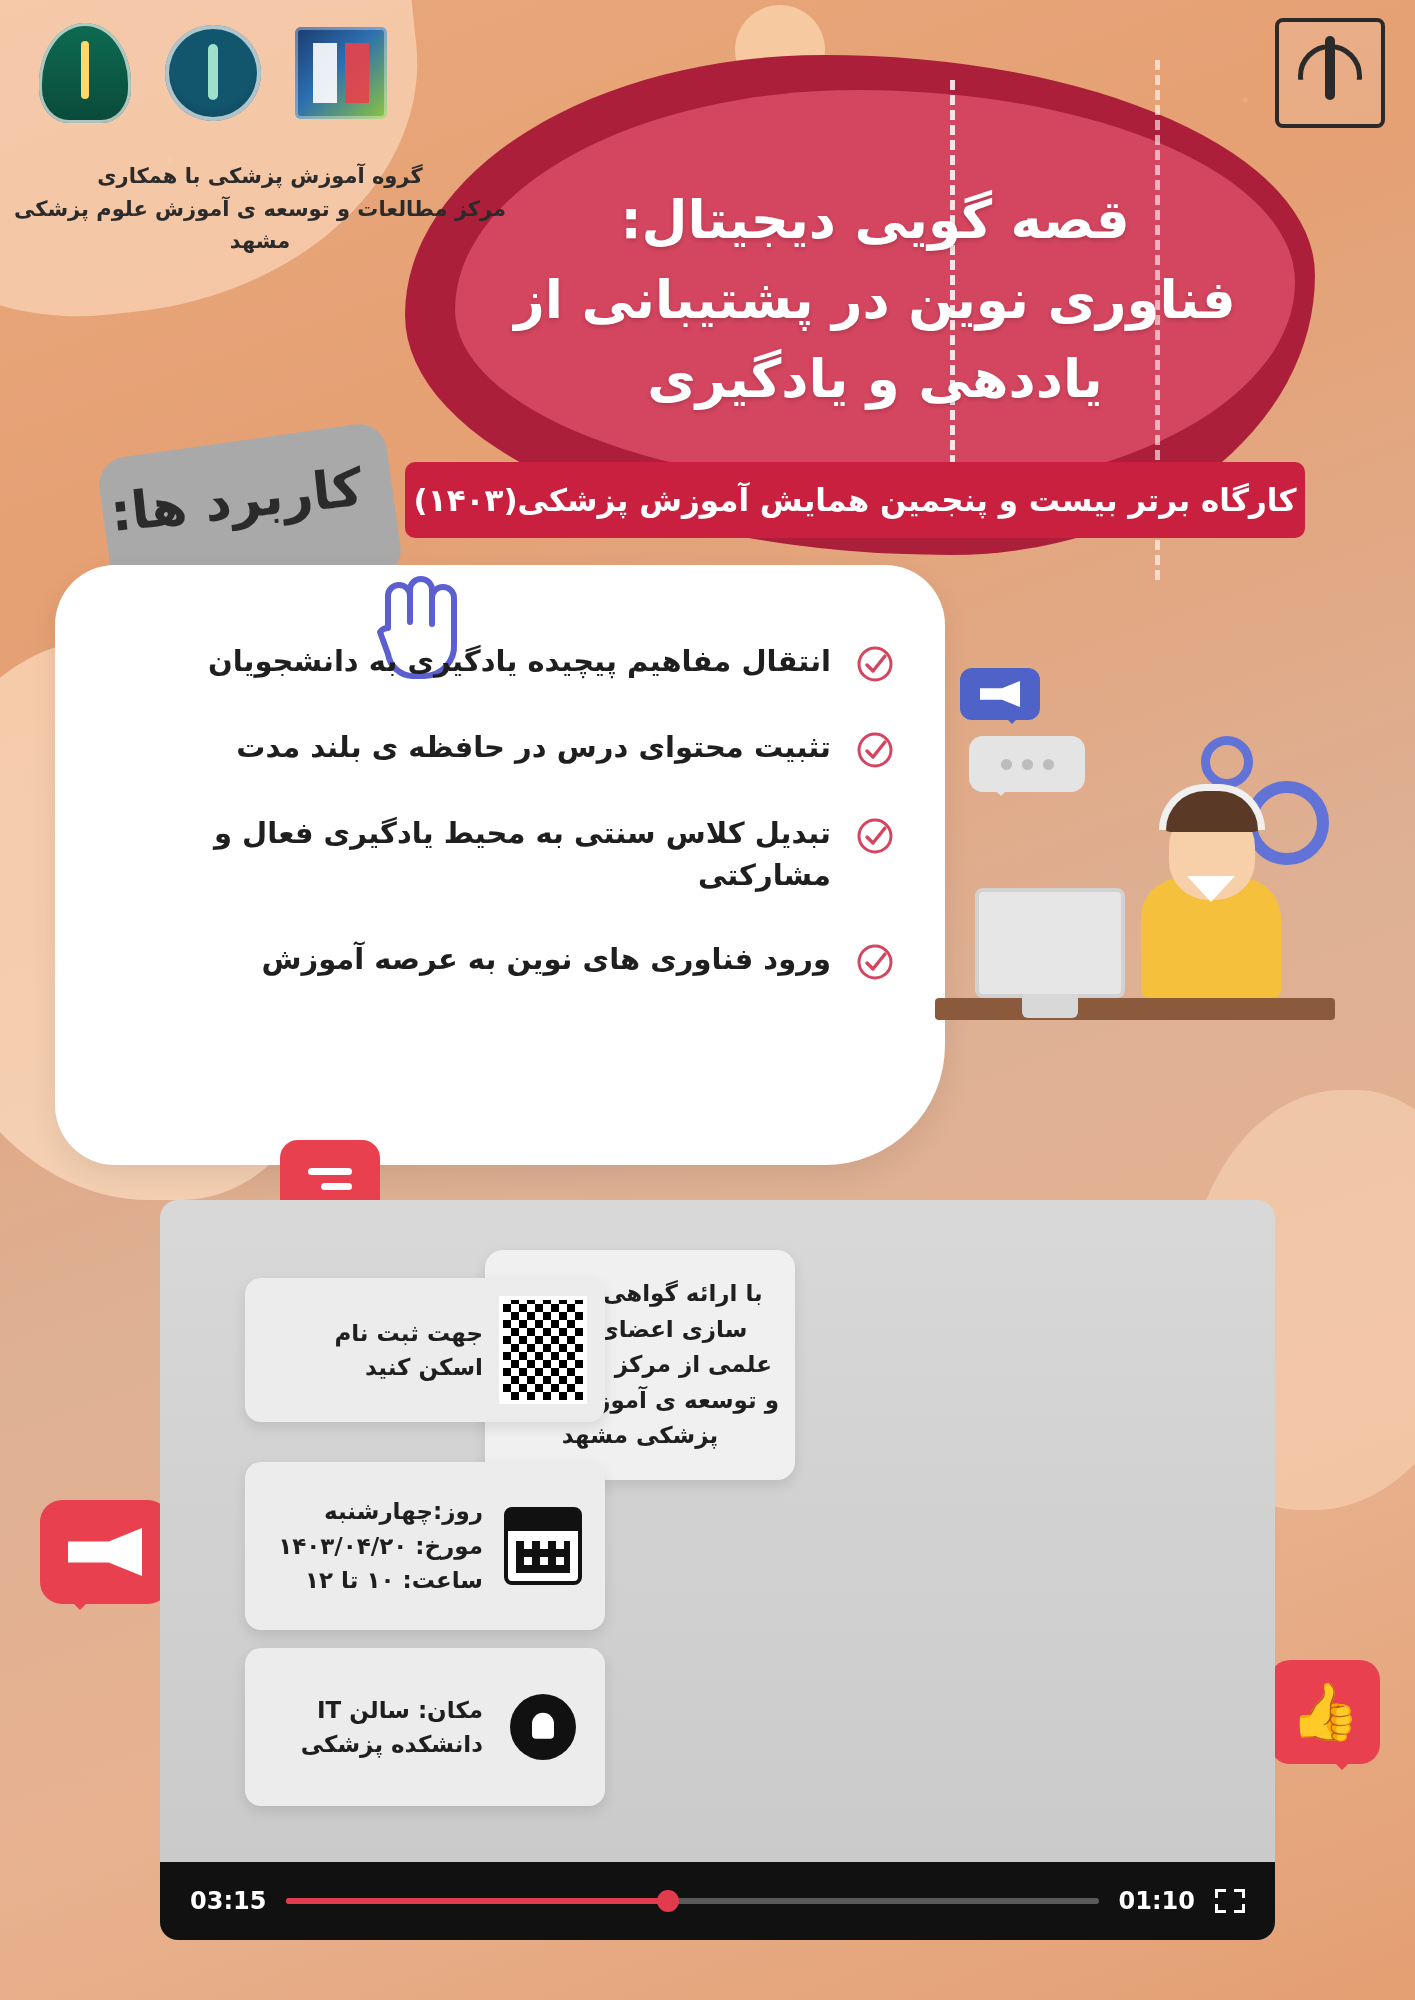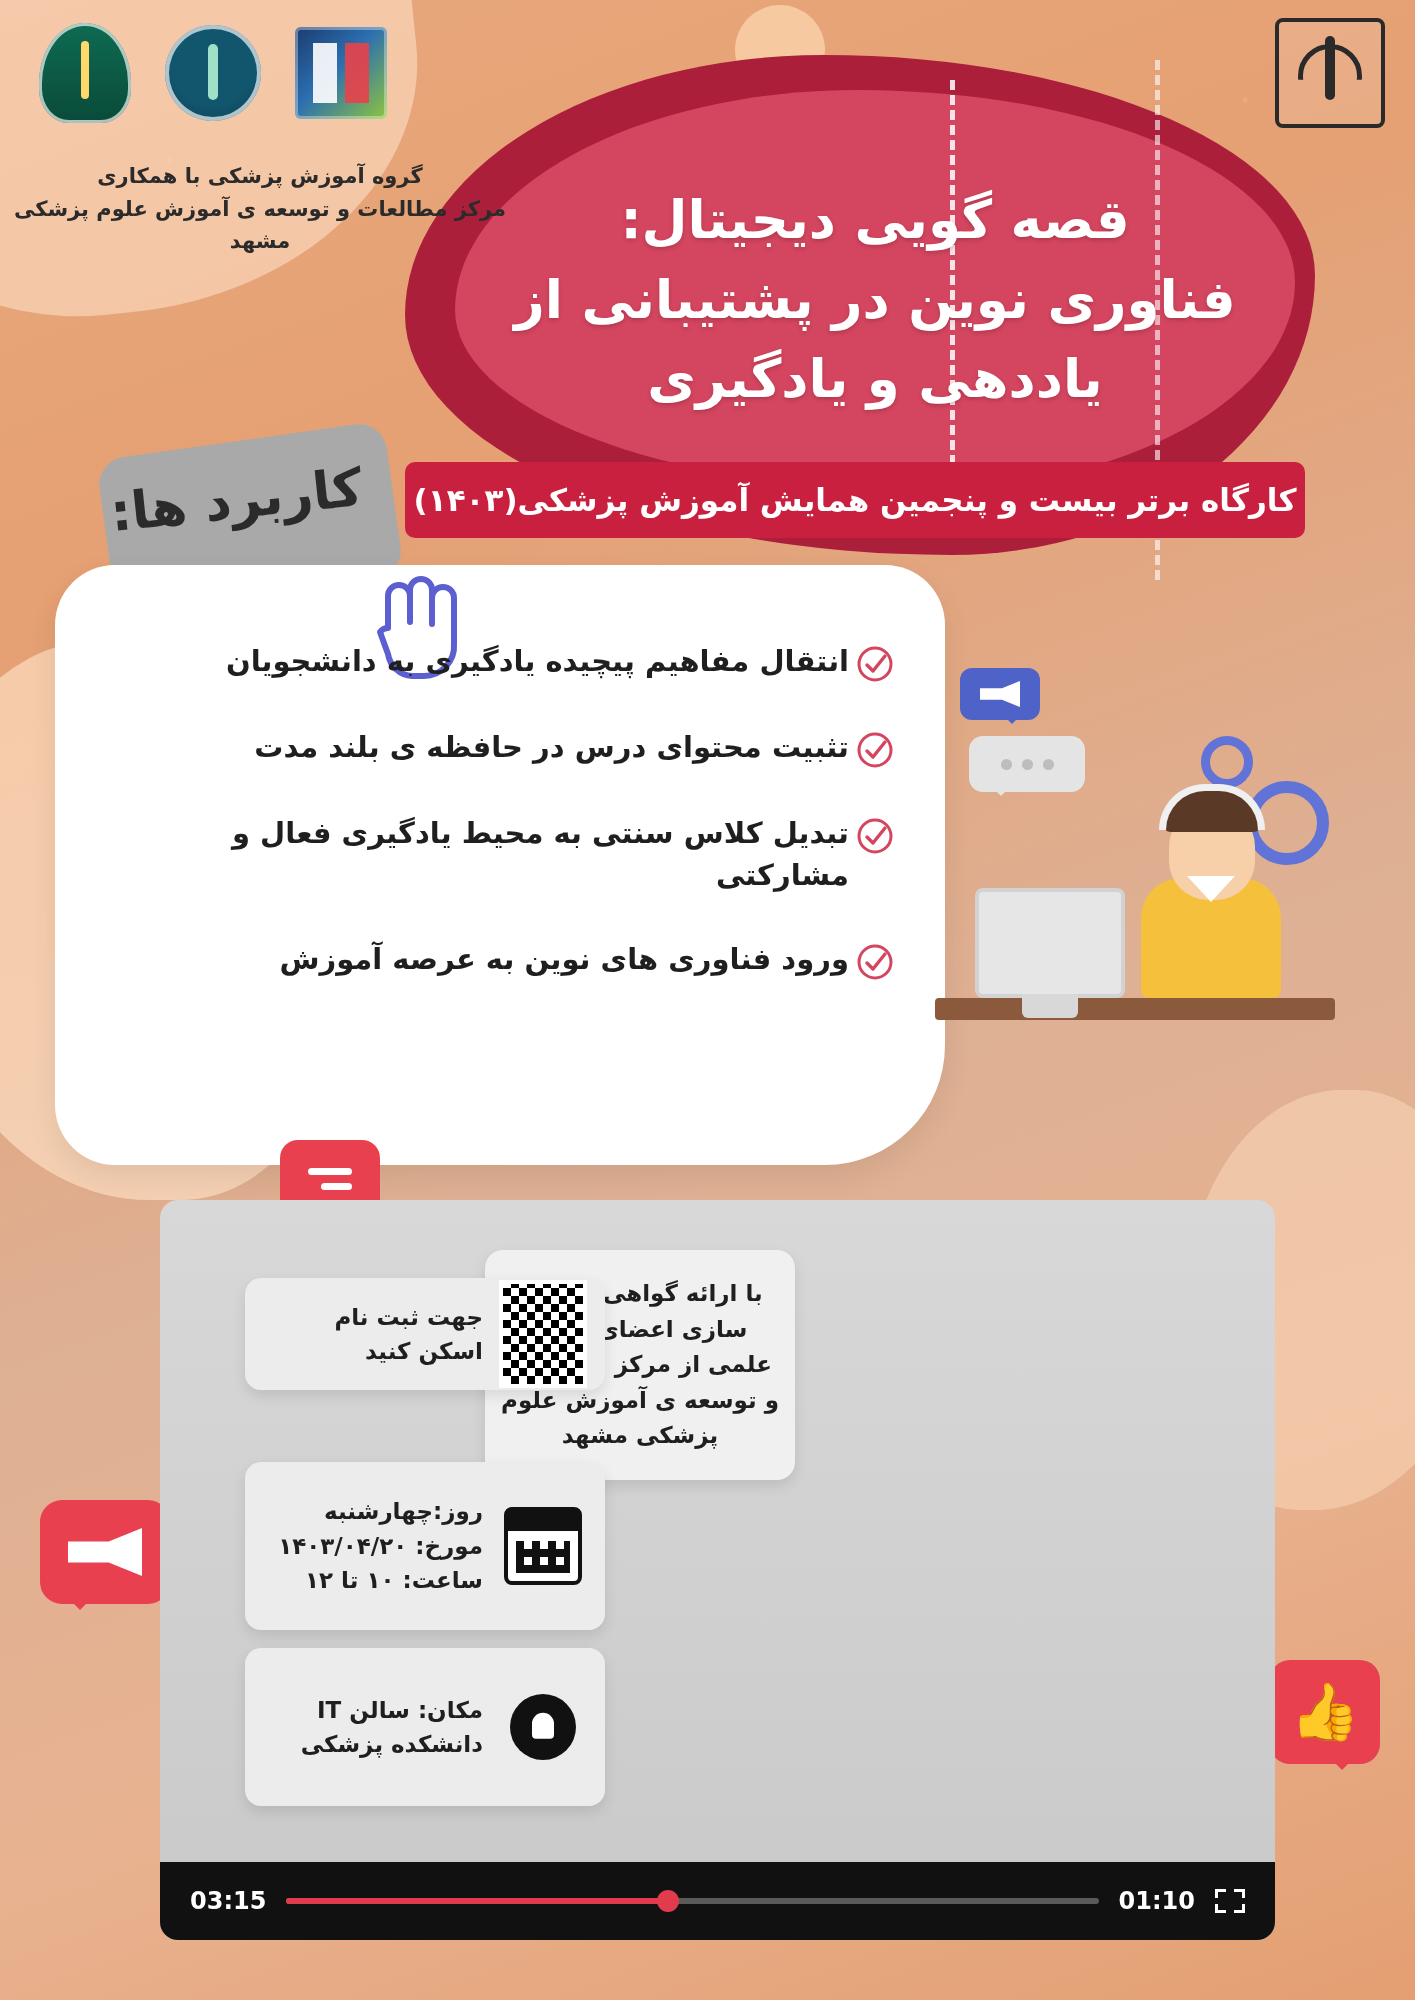--- a/index.html
+++ b/index.html
@@ -180,21 +180,21 @@
   }
   .hand-cursor {
     position: absolute; left: 358px; top: 570px;
     width: 120px; height: 110px;
   }
   .bullets {
     position: absolute; left: 95px; top: 640px;
     width: 800px; direction: rtl;
   }
   .bullet {
-    display: flex; align-items: flex-start; gap: 6px;
+    display: flex; align-items: flex-start; gap: 24px;
     margin-bottom: 42px; justify-content: flex-start;
   }
   .bullet .check {
     flex: 0 0 auto; width: 40px; height: 40px; margin-top: 4px;
   }
   .bullet .btext {
     font-size: 29px; font-weight: bold; color: #1f1f1f; line-height: 1.45;
     text-align: right; max-width: 690px;
   }
 
@@ -297,21 +297,21 @@
     width: 360px; background: #ececec; border-radius: 16px;
     display: flex; align-items: center; gap: 16px;
     padding: 16px 18px; direction: rtl;
     box-shadow: 0 6px 14px rgba(0,0,0,.10);
   }
   .info-card .txt {
     flex: 1; text-align: right; direction: rtl;
     font-size: 23px; font-weight: bold; color: #1f1f1f; line-height: 1.5;
   }
   .info-card .ico { flex: 0 0 auto; width: 88px; height: 88px; display:flex; align-items:center; justify-content:center;}
-  #card-qr { top: 1278px; height: 112px; padding-left: 31px; }
+  #card-qr { top: 1278px; height: 144px; padding-left: 31px; }
   #card-date { top: 1462px; height: 168px; }
   #card-place { top: 1648px; height: 158px; }
 
   .qr {
     width: 108px; height: 108px; background: #fff; padding: 5px;
     background-image:
       repeating-linear-gradient(90deg,#000 0 8px,#fff 8px 16px),
       repeating-linear-gradient(0deg,#000 0 8px,#fff 8px 16px);
     background-blend-mode: difference;
     border: 4px solid #fff;

